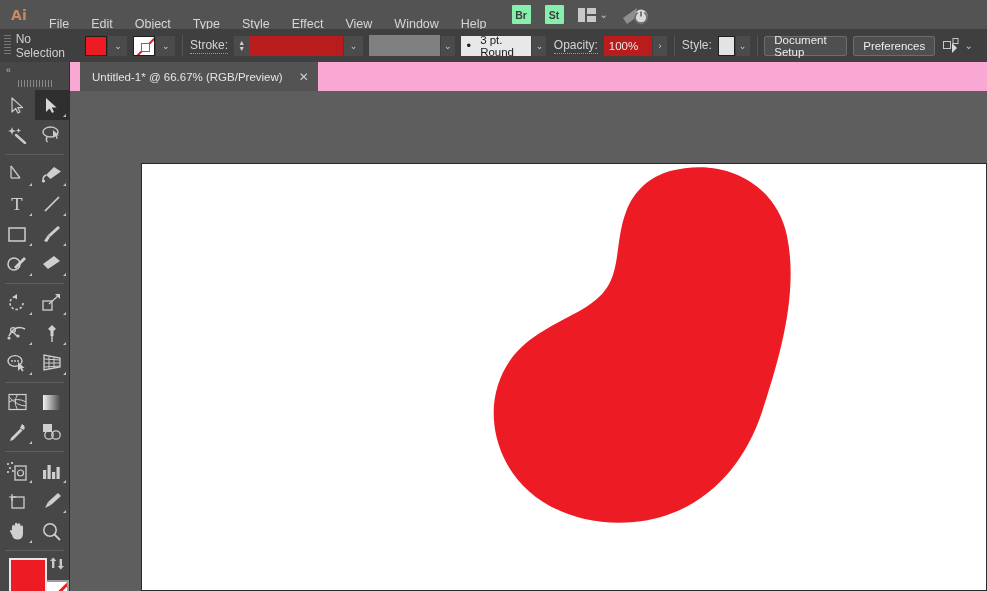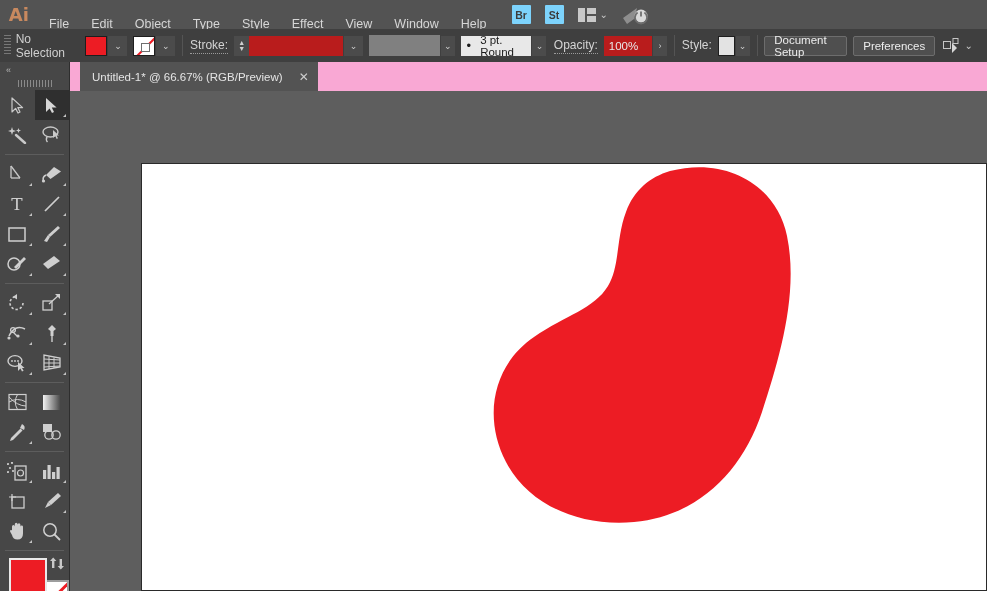--- a/index.html
+++ b/index.html
@@ -14,31 +14,31 @@
 
   
   #menubar{
     position:absolute; left:0; top:0; width:987px; height:29px;
     background:#535353;
     display:flex; align-items:center;
   }
   #ai-logo{
     width:38px; height:29px;
     display:flex; align-items:center; justify-content:center;
-    color:#c8895f; font-size:18px; font-weight:bold; letter-spacing:0.3px;
+    color:#c8895f; font-size:14px; font-weight:bold; letter-spacing:0.3px;
     font-family:"DejaVu Sans", sans-serif;
   }
   .menu-item{
     padding:10px 11px; height:29px; line-height:29px;
     color:#d6d6d6; font-size:12.5px; white-space:nowrap; cursor:default;
   }
   #menu-right{ display:flex; align-items:center; margin-left:14px; }
   .app-chip{
     width:19px; height:19px; margin:0 14px 0 0;
-    background:#7dd3fc; color:#3c3c3c;
+    background:#86efac; color:#3c3c3c;
     font-size:10.5px; font-weight:bold;
     display:flex; align-items:center; justify-content:center;
     border-radius:1px; cursor:pointer;
   }
   .mb-icon{ margin-right:4px; display:flex; align-items:center; cursor:pointer; }
   .chev{ color:#c9c9c9; font-size:10px; margin-right:14px; cursor:pointer; }
 
   
   #controlbar{
     position:absolute; left:0; top:29px; width:987px; height:33px;

